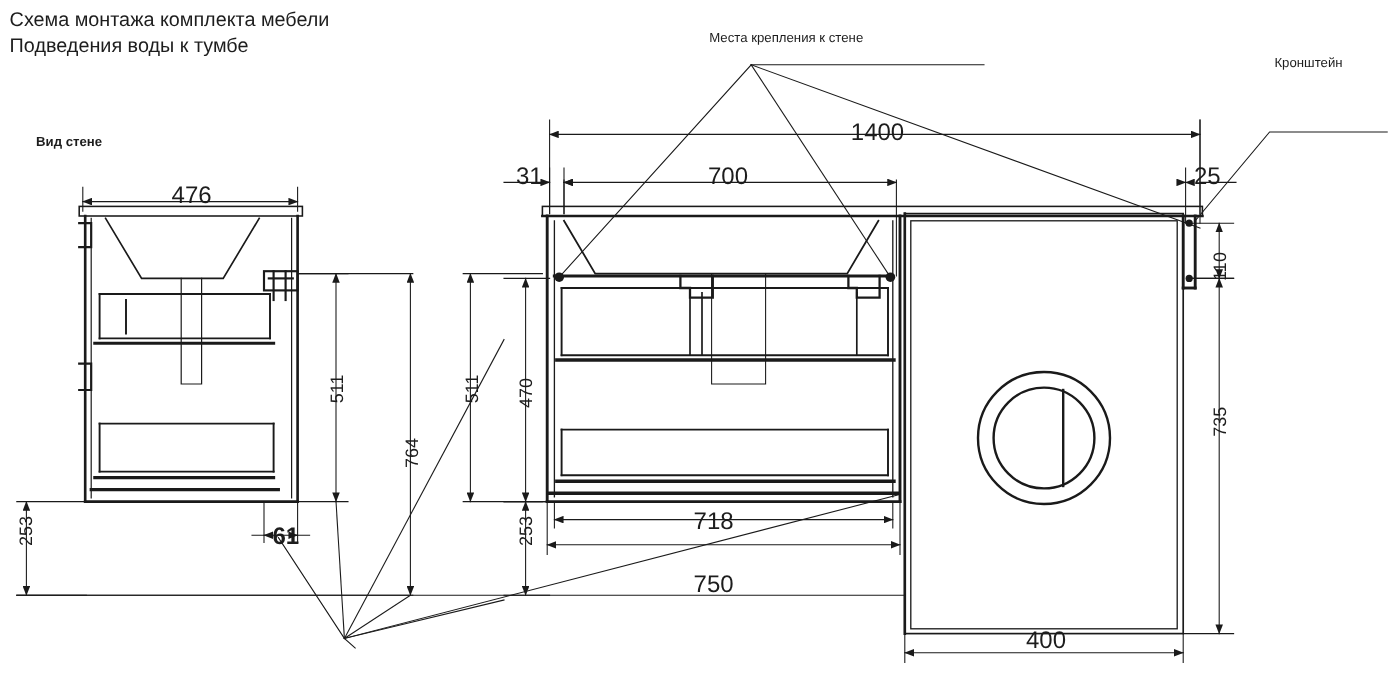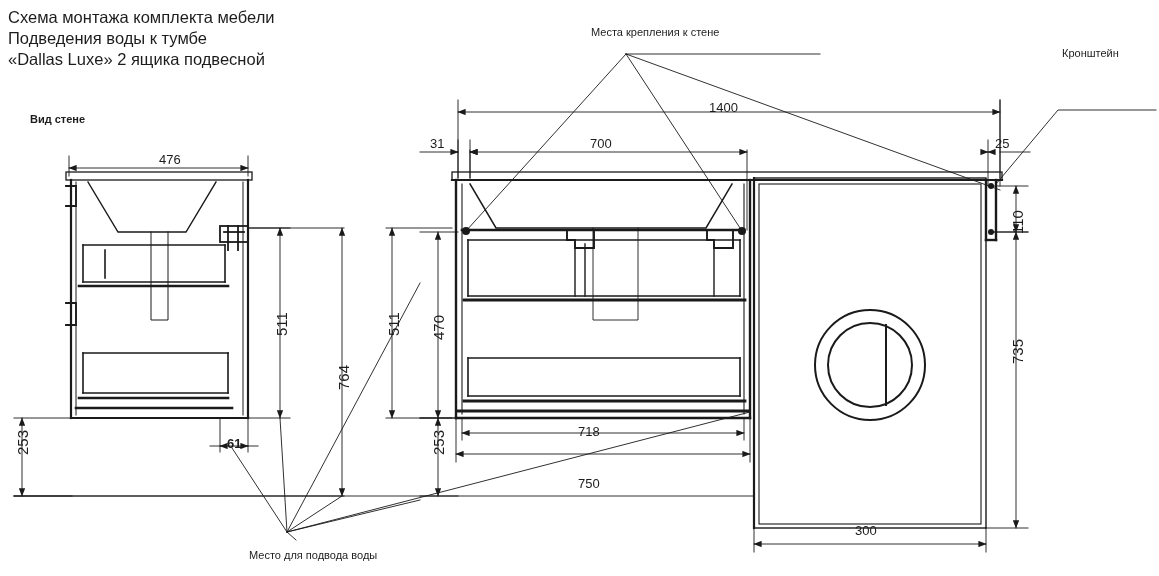--- a/index.html
+++ b/index.html
@@ -1,47 +1,45 @@
 <!DOCTYPE html>
 <html><head>
 <meta charset="utf-8">
 <style>
   html,body{margin:0;padding:0;background:#ffffff;}
   body{font-family:"Liberation Sans", sans-serif;color:#1a1a1a;}
   #stage{position:relative;width:1159px;height:576px;background:#fff;overflow:hidden;}
   #svgroot{position:absolute;left:0;top:0;width:1159px;height:576px;}
   .ttl{position:absolute;font-size:16.5px;line-height:21px;white-space:nowrap;color:#1d1d1d;}
   .lbl{position:absolute;font-size:11px;white-space:nowrap;color:#1d1d1d;}
-  .dim{position:absolute;font-size:13px;white-space:nowrap;color:#1d1d1d;}
+  .dim{position:absolute;font-size:20px;white-space:nowrap;color:#1d1d1d;}
   .vdim{position:absolute;font-size:15px;white-space:nowrap;color:#1d1d1d;
         transform-origin:0 0;transform:rotate(-90deg);}
 </style>
 </head>
 <body>
 
 <div id="stage">
 
   <div class="ttl" style="left:8px;top:28px;">Подведения воды к тумбе</div>
   <div class="ttl" style="left:8px;top:7px;">Схема монтажа комплекта мебели</div>
-  <div class="ttl" style="left:8px;top:49px;">«Dallas Luxe» 2 ящика подвесной</div>
 
   <div class="lbl" style="left:30px;top:113px;font-weight:bold;">Вид стене</div>
   <div class="lbl" style="left:591px;top:26px;">Места крепления к стене</div>
   <div class="lbl" style="left:1062px;top:47px;">Кронштейн</div>
-  <div class="lbl" style="left:249px;top:549px;">Место для подвода воды</div>
-
-  <div class="dim" style="left:159px;top:152px;">476</div>
+
+  <div class="dim" style="left:143px;top:152px;">476</div>
   <div class="dim" style="left:227px;top:436px;font-weight:bold;">61</div>
   <div class="dim" style="left:709px;top:100px;">1400</div>
   <div class="dim" style="left:430px;top:136px;text-align:center;">31</div>
   <div class="dim" style="left:590px;top:136px;">700</div>
   <div class="dim" style="left:995px;top:136px;">25</div>
   <div class="dim" style="left:578px;top:424px;text-align:center;">718</div>
   <div class="dim" style="left:578px;top:444px;margin-top:32px;">750</div>
-  <div class="dim" style="left:855px;top:523px;">300</div>
+  <div class="dim" style="left:855px;top:523px;">400</div>
 
   <div class="vdim" style="left:273px;top:336px;">511</div>
   <div class="vdim" style="left:335px;top:390px;">764</div>
   <div class="vdim" style="left:14px;top:455px;">253</div>
   <div class="vdim" style="left:385px;top:336px;">511</div>
   <div class="vdim" style="left:430px;top:340px;">470</div>
   <div class="vdim" style="left:430px;top:455px;">253</div>
   <div class="vdim" style="left:1009px;top:234px;">110</div>
   <div class="vdim" style="left:1009px;top:364px;">735</div>
 

